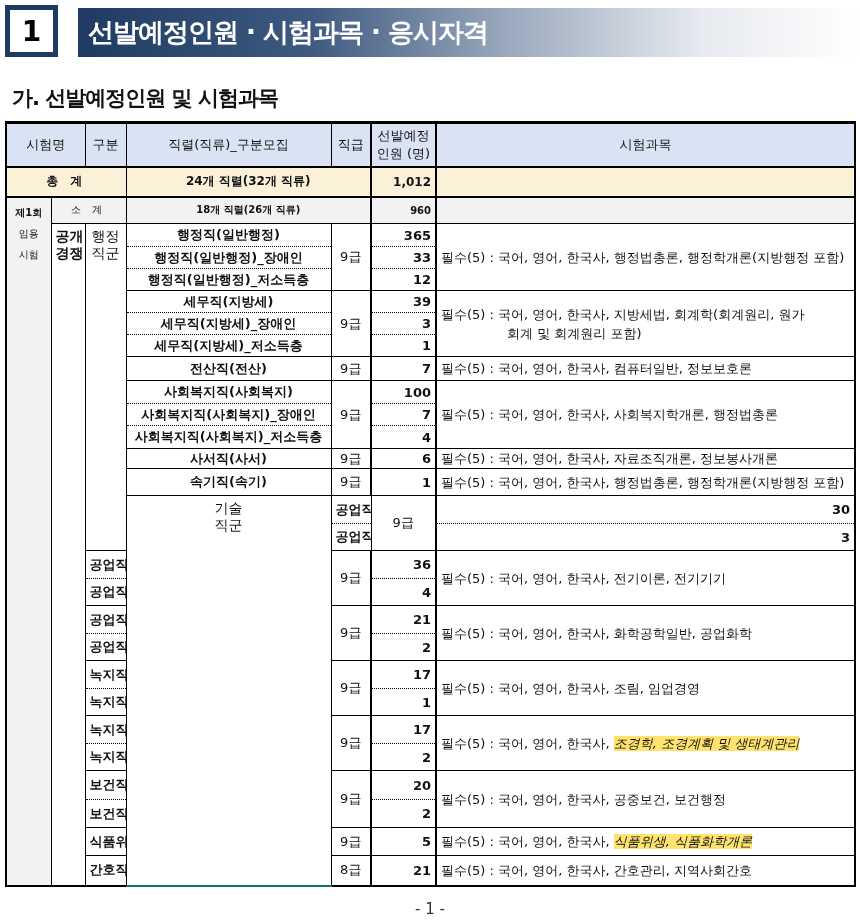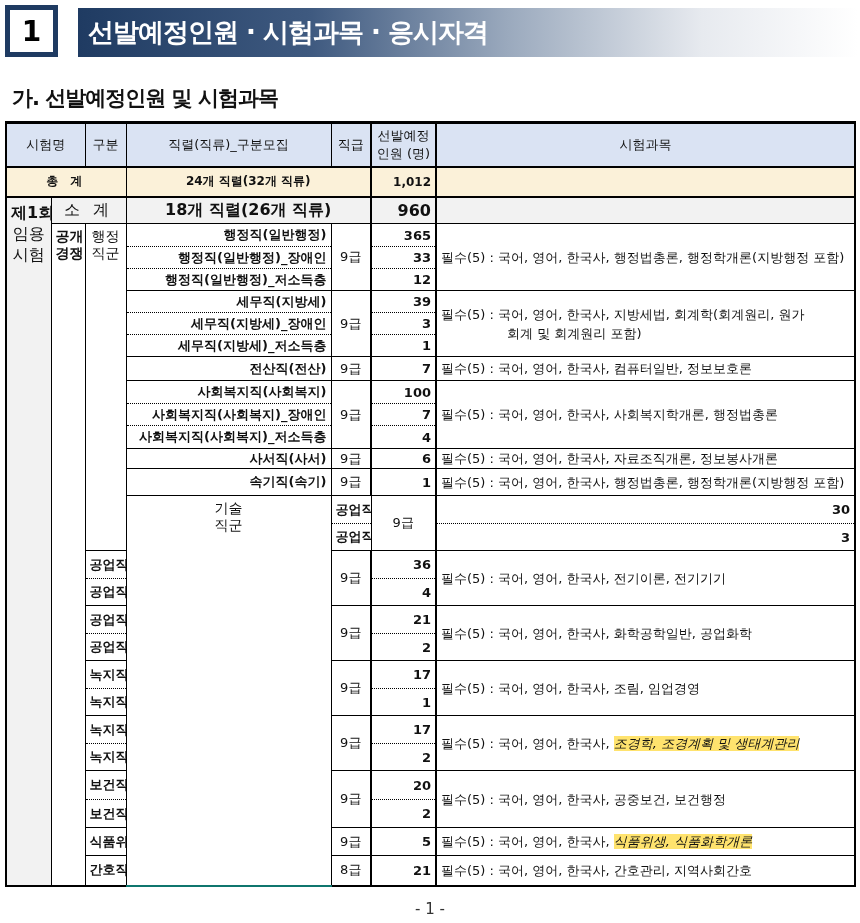--- a/index.html
+++ b/index.html
@@ -16,25 +16,25 @@
   .subtitle { position:absolute; left:12px; top:84px; font-size:21px; font-weight:bold; letter-spacing:-1px; }
   table.main { position:absolute; left:5px; top:121px; width:849px; border-collapse:collapse;
                table-layout:fixed; font-size:13px; }
   table.main td, table.main th { border:1px solid #000; padding:0 4px; box-sizing:border-box; overflow:hidden; white-space:nowrap; }
   table.main th { background:#dae3f3; font-weight:normal; font-size:13px; height:44px; }
   .outer-top { border-top:3px solid #000 !important; }
   .thick-l { border-left:2px solid #000 !important; }
   .thick-r { border-right:2px solid #000 !important; }
   tr.total td { background:#fbf1d9; font-weight:bold; height:30px; border-top:2px solid #000; border-bottom:2px solid #000; font-size:12px; }
   tr.sub td.g { background:#f2f2f2; }
-  tr.sub td { height:27px; font-size:16px; }
+  tr.sub td { height:27px; font-size:10px; }
   td.side { background:#f2f2f2; vertical-align:top; text-align:center; font-weight:bold; font-size:14px; padding-top:4px !important; line-height:21px; }
   td.cat { vertical-align:top; text-align:center; font-size:14px; line-height:17px; padding-top:4px !important; }
   td.cat.b { font-weight:bold; }
-  td.name { font-weight:bold; text-align:right; }
+  td.name { font-weight:bold; text-align:center; }
   td.grade { text-align:center; }
   td.cnt { text-align:right; font-weight:bold; }
   td.subj { text-align:left; white-space:normal; line-height:19px; }
   .dot-b { border-bottom:1px dotted #000 !important; }
   .dot-t { border-top:1px dotted #000 !important; }
   .hl { background:#ffe36e; font-style:italic; }
   .subj-indent { display:block; padding-left:66px; }
   .footer { position:absolute; left:0; width:860px; top:900px; text-align:center; font-size:15px; color:#333; }
   td.center { text-align:center; }
 </style>

